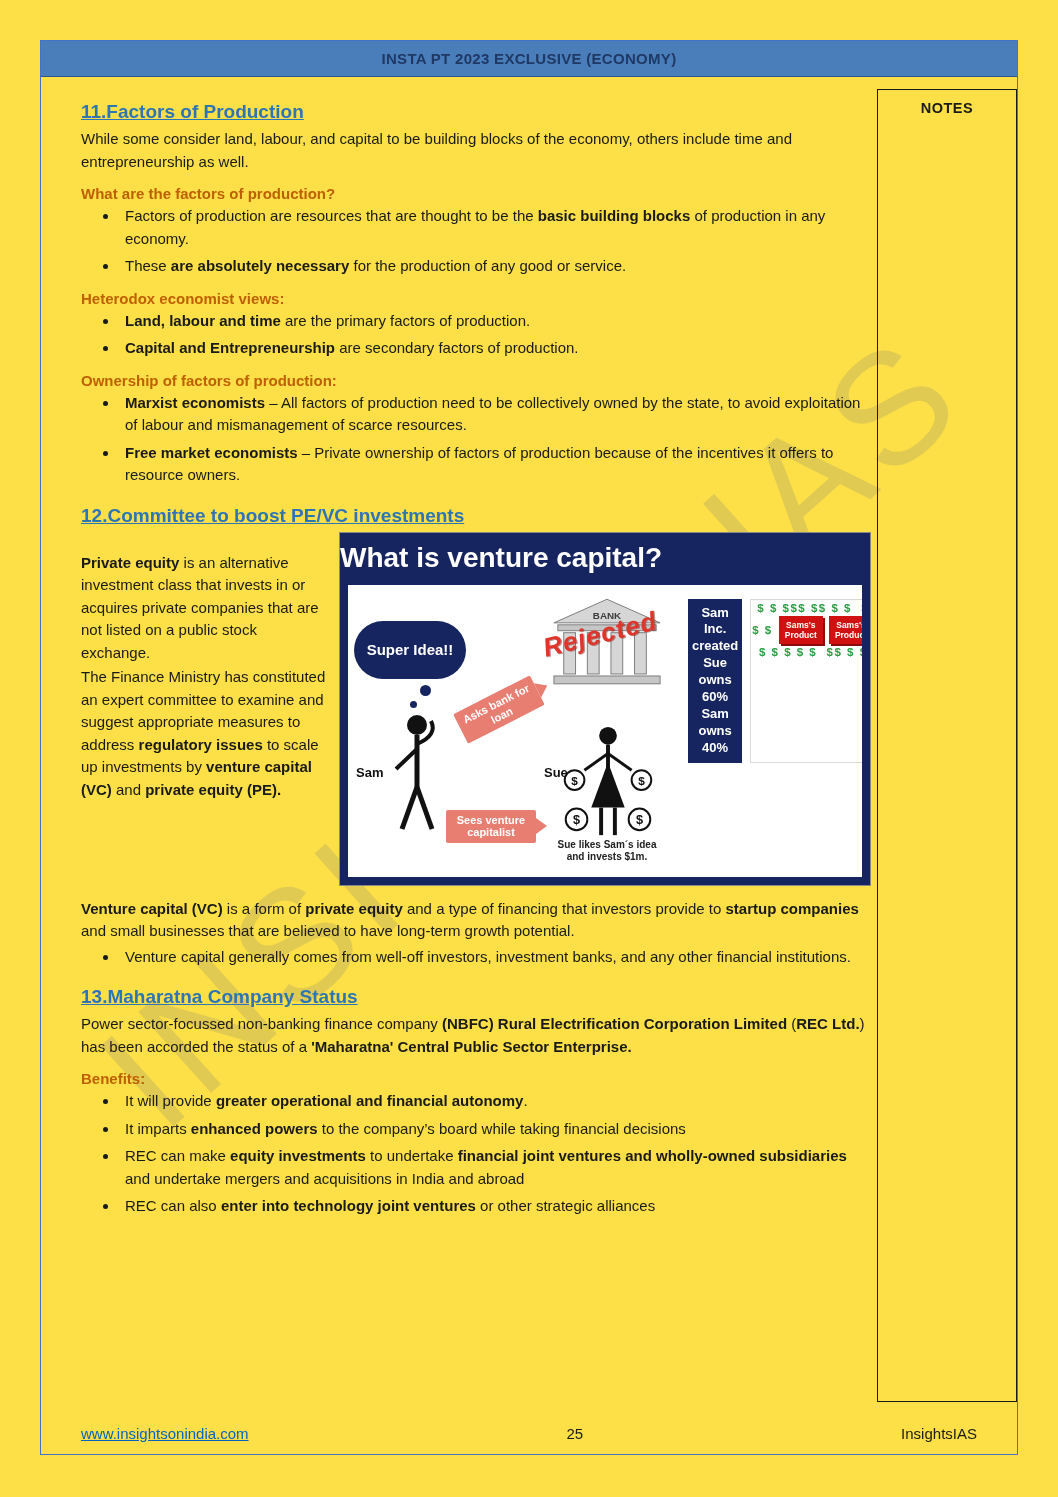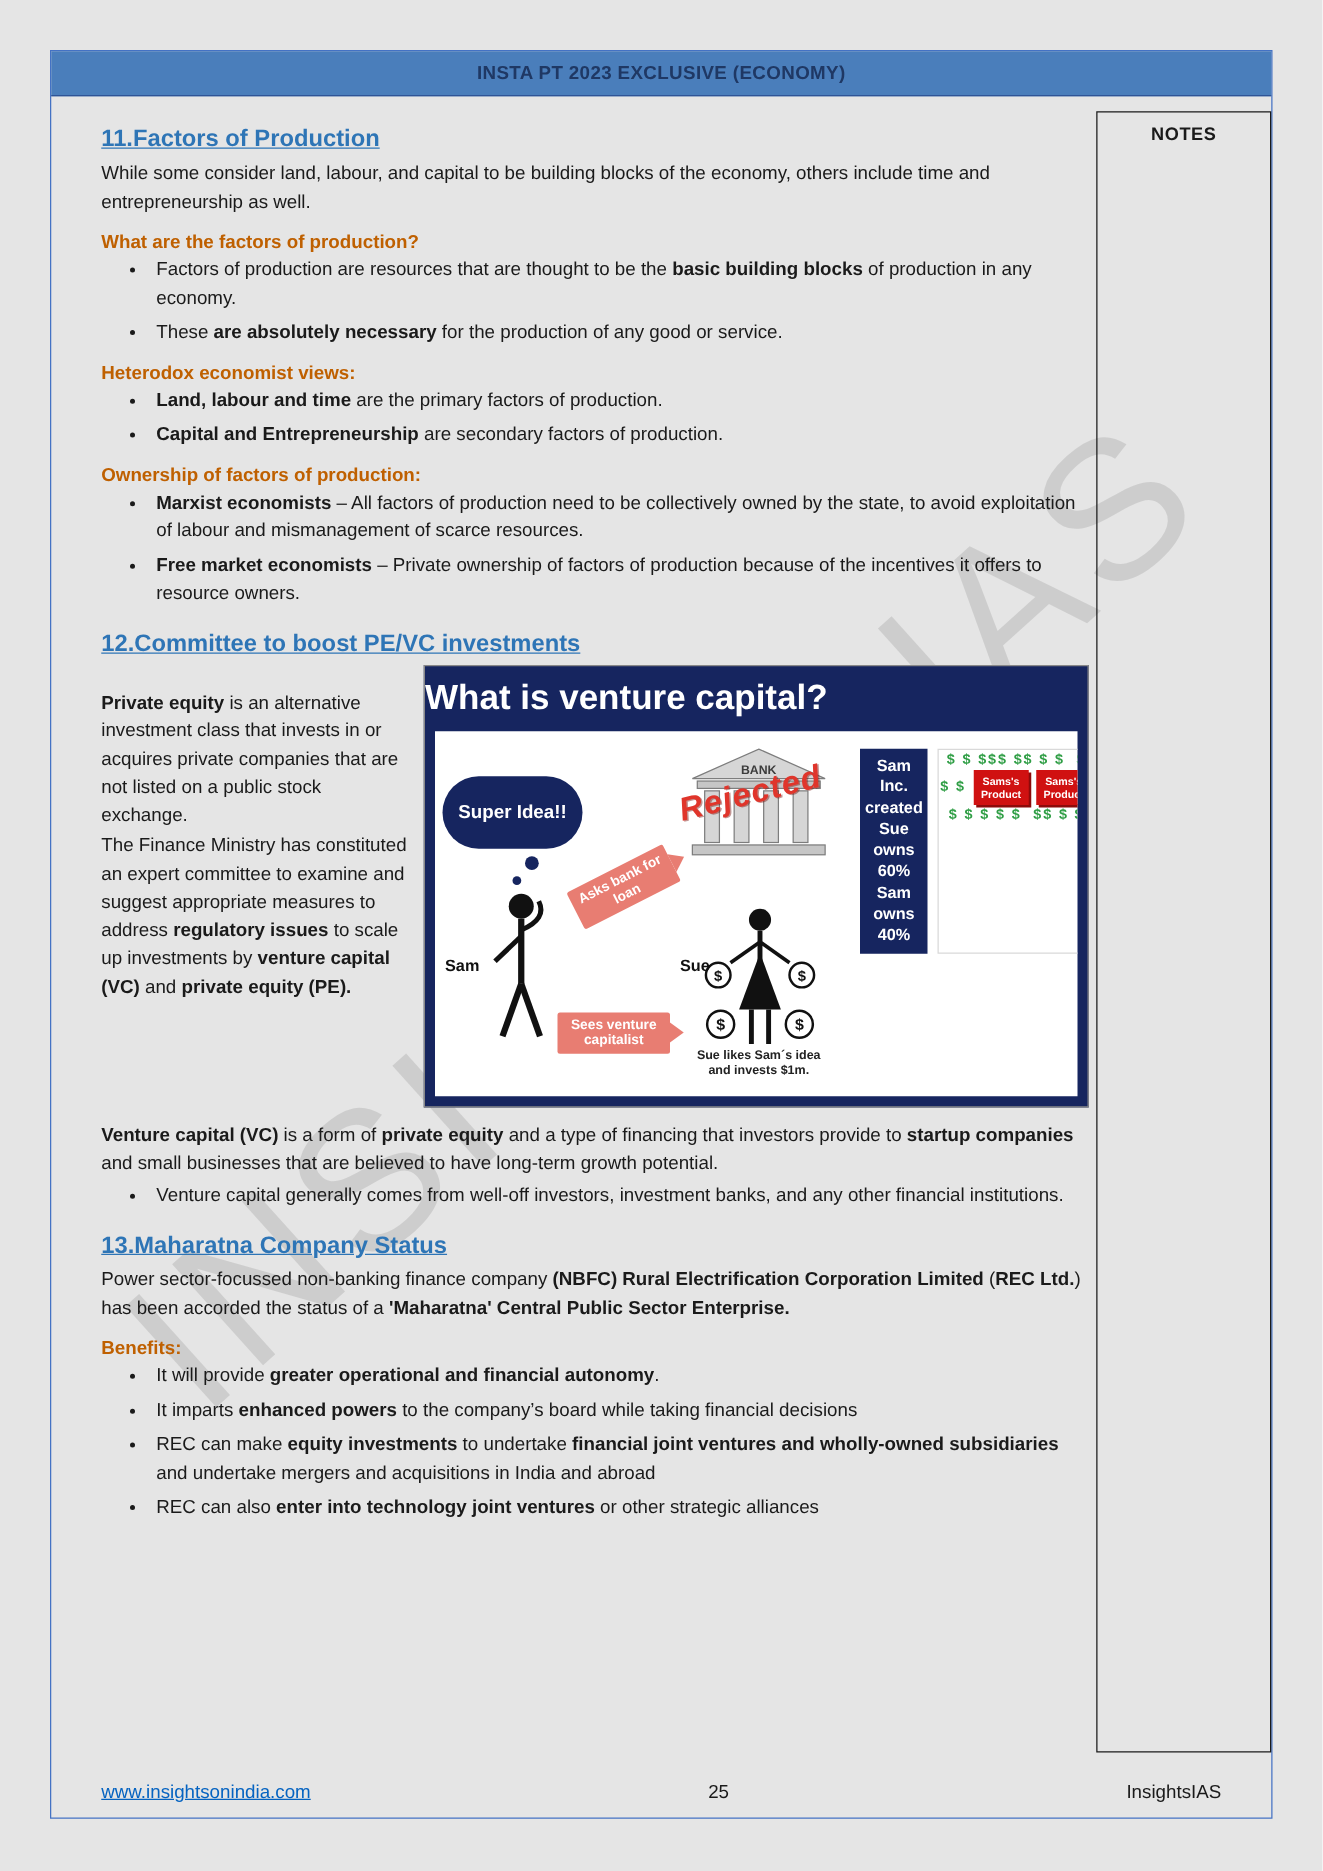--- a/index.html
+++ b/index.html
@@ -1,18 +1,18 @@
 <!DOCTYPE html>
 <html><head>
 <meta charset="utf-8">
 <style>
   * { box-sizing: border-box; }
   html,body { margin:0; padding:0; background:#fff; }
   .page {
-    position:relative; width:1058px; height:1497px; background:#e5e5e5;
+    position:relative; width:1058px; height:1497px; background:#fde047;
     font-family:"Liberation Sans", sans-serif; color:#1a1a1a; overflow:hidden;
   }
   .frame {
     position:absolute; left:40px; top:40px; right:40px; bottom:42px;
     border:1.5px solid #4472c4;
   }
   .header-bar {
     position:absolute; left:0; right:0; top:0; height:36px;
     background:#4a7ebb; border-bottom:1px solid #2f5496;
     display:flex; align-items:center; justify-content:center; z-index:3;

